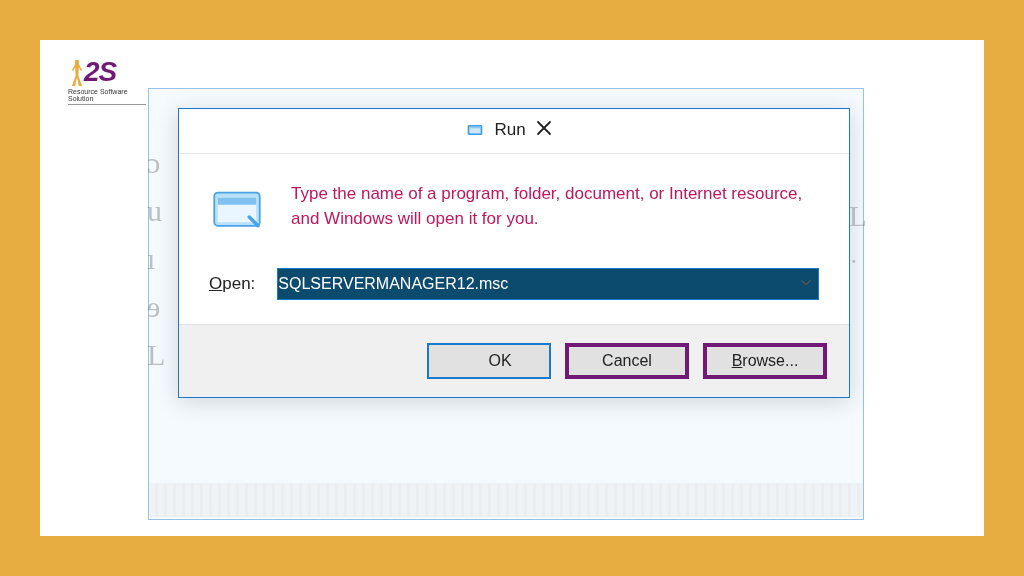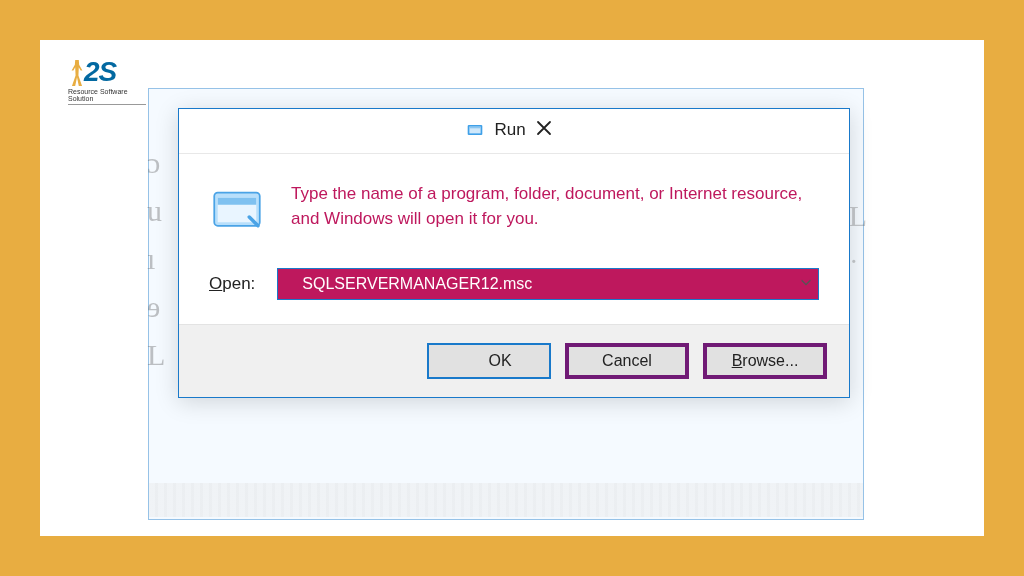--- a/index.html
+++ b/index.html
@@ -3,21 +3,21 @@
 <meta charset="utf-8">
 <style>
   * { box-sizing: border-box; margin: 0; padding: 0; }
   html, body { width: 1024px; height: 576px; font-family: "Segoe UI", Tahoma, sans-serif; }
   body { background: #e8ad41; display: flex; align-items: center; justify-content: center; }
 
   .canvas { width: 944px; height: 496px; background: #fff; position: relative; }
 
   
   .logo { position: absolute; top: 18px; left: 28px; width: 78px; }
-  .logo-main { font-weight: 900; font-style: italic; font-size: 28px; color: #0369a1; line-height: 1; letter-spacing: -1px; }
+  .logo-main { font-weight: 900; font-style: italic; font-size: 28px; color: #701a75; line-height: 1; letter-spacing: -1px; }
   .logo-man { display:inline-block; width:18px; height:26px; background:#e8ad41; clip-path: polygon(40% 0,60% 0,62% 18%,80% 40%,70% 40%,60% 28%,58% 60%,78% 100%,60% 100%,50% 66%,40% 100%,22% 100%,42% 60%,40% 28%,30% 40%,20% 40%,38% 18%); margin-right:-2px; vertical-align:bottom;}
   .logo-sub { font-size: 7px; color: #333; margin-top: 2px; border-bottom: 1px solid #999; padding-bottom:2px; }
 
   
   .bg-window {
     position: absolute; left: 108px; top: 48px; width: 716px; height: 432px;
     border: 1px solid #96c2e7; 
     background: #f5faff;
   }
   .bg-window .fuzzlines { position:absolute; top:50px; left:-2px; font-size:30px; color:#555; line-height:1.6; opacity:.35; font-family:serif;}
@@ -46,23 +46,23 @@
   .body-area { padding: 28px 30px 26px 30px; display:flex; gap:26px; align-items:flex-start; }
   .big-icon { width:56px; height:56px; flex:0 0 56px; }
   .big-icon svg { width:56px; height:56px; }
   .desc { font-size: 17px; line-height:1.45; color:#be185d; }
 
   .open-row { display:flex; align-items:center; gap:22px; padding: 4px 30px 24px 30px; }
   .open-label { font-size:17px; }
   .open-label .u { text-decoration: underline; }
   .input-wrap { flex:1; position:relative; }
   .open-input {
-    width:100%; height:32px; padding: 3px 30px 3px 24px;
+    width:100%; height:32px; padding: 3px 30px 3px 0;
     font-size:16px; border:1px solid #1979ca; outline:none;
-    color:#fff; background:#be185d;
+    color:#fff; background:#0c4a6e;
   }
   .open-input::selection { background:#1979ca; color:#fff; }
   .chev { position:absolute; right:6px; top:50%; transform:translateY(-50%); pointer-events:none; }
   .chev svg{ width:14px; height:14px; }
 
   .footer {
     background:#f0f0f0; border-top:1px solid #e3e3e3;
     padding: 18px 22px; display:flex; justify-content:flex-end; gap:14px;
   }
   .btn {

